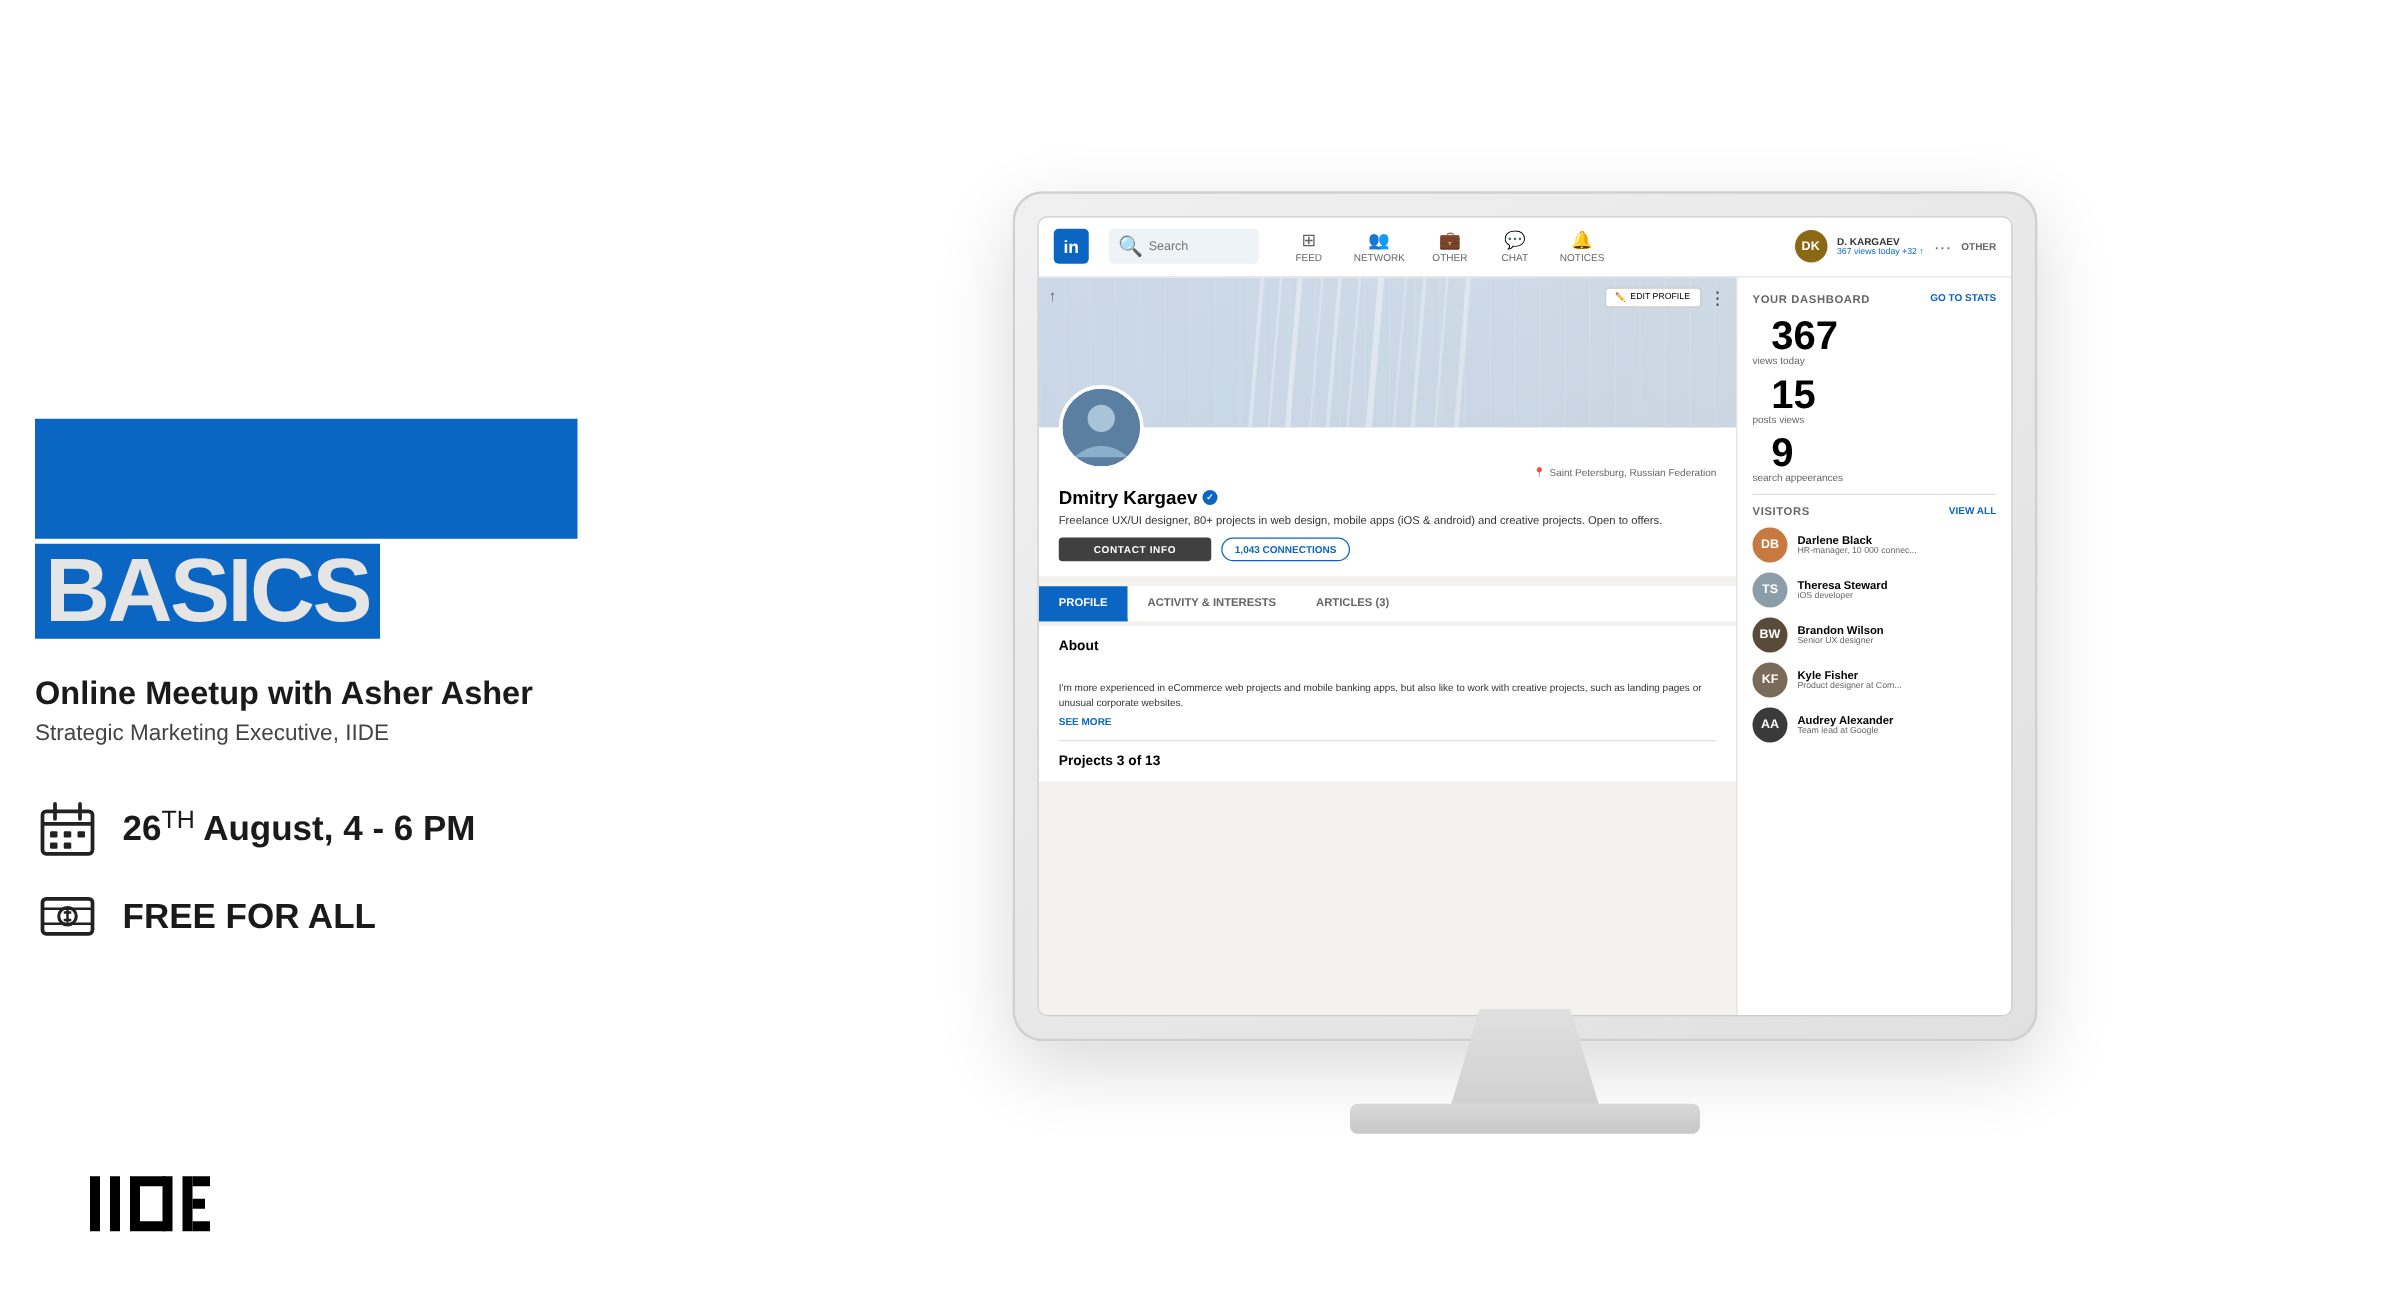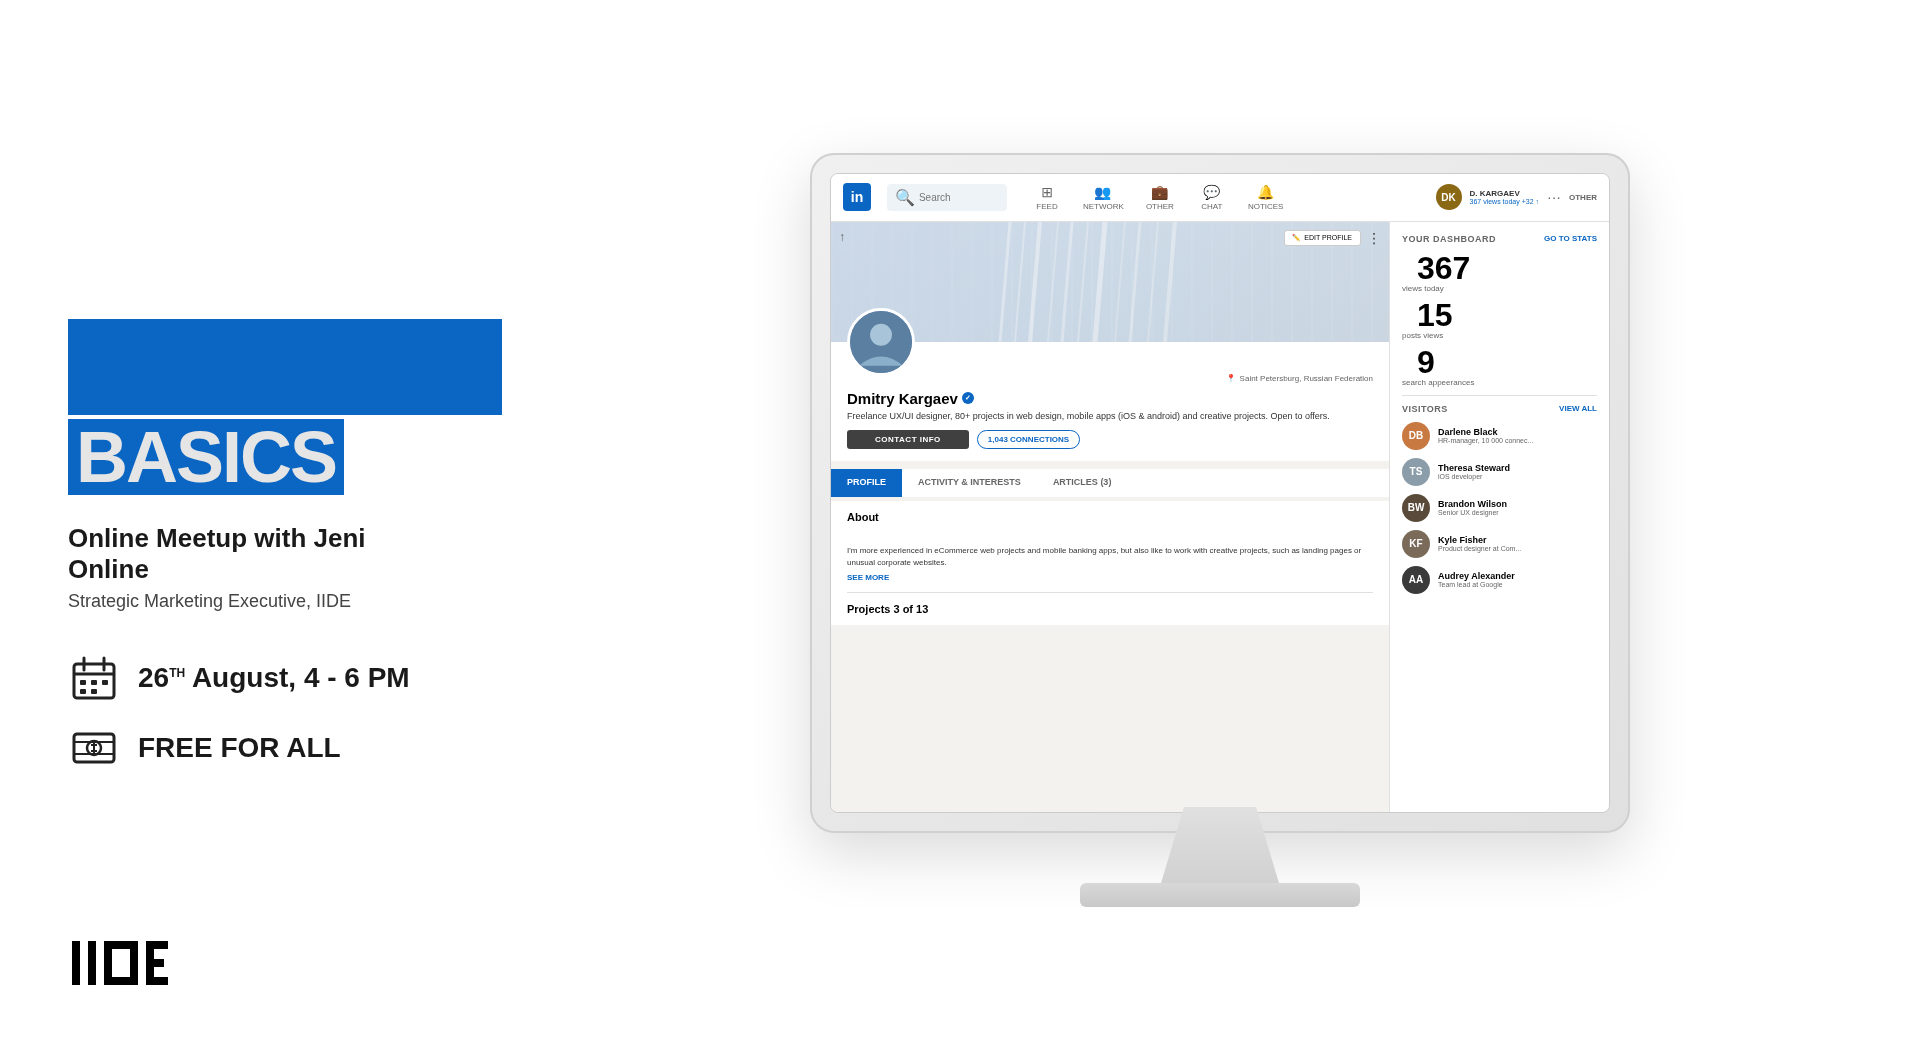--- a/index.html
+++ b/index.html
@@ -19,21 +19,21 @@
       height: 1053px;
       background: #ffffff;
       display: flex;
       align-items: center;
       position: relative;
     }
 
     
     .left-panel {
       width: 520px;
-      padding: 60px 68px;
+      padding: 60px 28px;
       display: flex;
       flex-direction: column;
       justify-content: flex-end;
       height: 100%;
     }
 
     .left-content {
       flex: 1;
       display: flex;
       flex-direction: column;
@@ -99,22 +99,22 @@
       height: 48px;
     }
 
     .event-text {
       font-size: 28px;
       font-weight: 700;
       color: #1a1a1a;
     }
 
     .event-text sup {
-      font-size: 12px;
-      font-weight: 700;
+      font-size: 20px;
+      font-weight: 400;
     }
 
     
     .right-panel {
       flex: 1;
       display: flex;
       align-items: center;
       justify-content: center;
       position: relative;
       height: 100%;
@@ -649,21 +649,21 @@
         <div style="background:#0a66c2; display:inline-block; padding:2px 8px; margin-bottom:4px;">
           <span class="title-linkedin">LINKEDIN</span>
         </div>
         <br>
         <div style="background:#0a66c2; display:inline-block; padding:2px 8px; margin-bottom:28px;">
           <span class="title-basics">BASICS</span>
         </div>
       </div>
 
       <div>
-        <div class="subtitle-name">Online Meetup with Jeni Online</div>
+        <div class="subtitle-name">Online Meetup with Asher Asher</div>
         <div class="subtitle-role">Strategic Marketing Executive, IIDE</div>
       </div>
 
       <div class="event-info">
         <div class="event-row">
           <div class="event-icon">
             <svg viewBox="0 0 48 48" fill="none" xmlns="http://www.w3.org/2000/svg">
               <rect x="4" y="10" width="40" height="34" rx="3" stroke="#222" stroke-width="3" fill="none"></rect>
               <line x1="4" y1="20" x2="44" y2="20" stroke="#222" stroke-width="3"></line>
               <line x1="14" y1="4" x2="14" y2="16" stroke="#222" stroke-width="3" stroke-linecap="round"></line>

